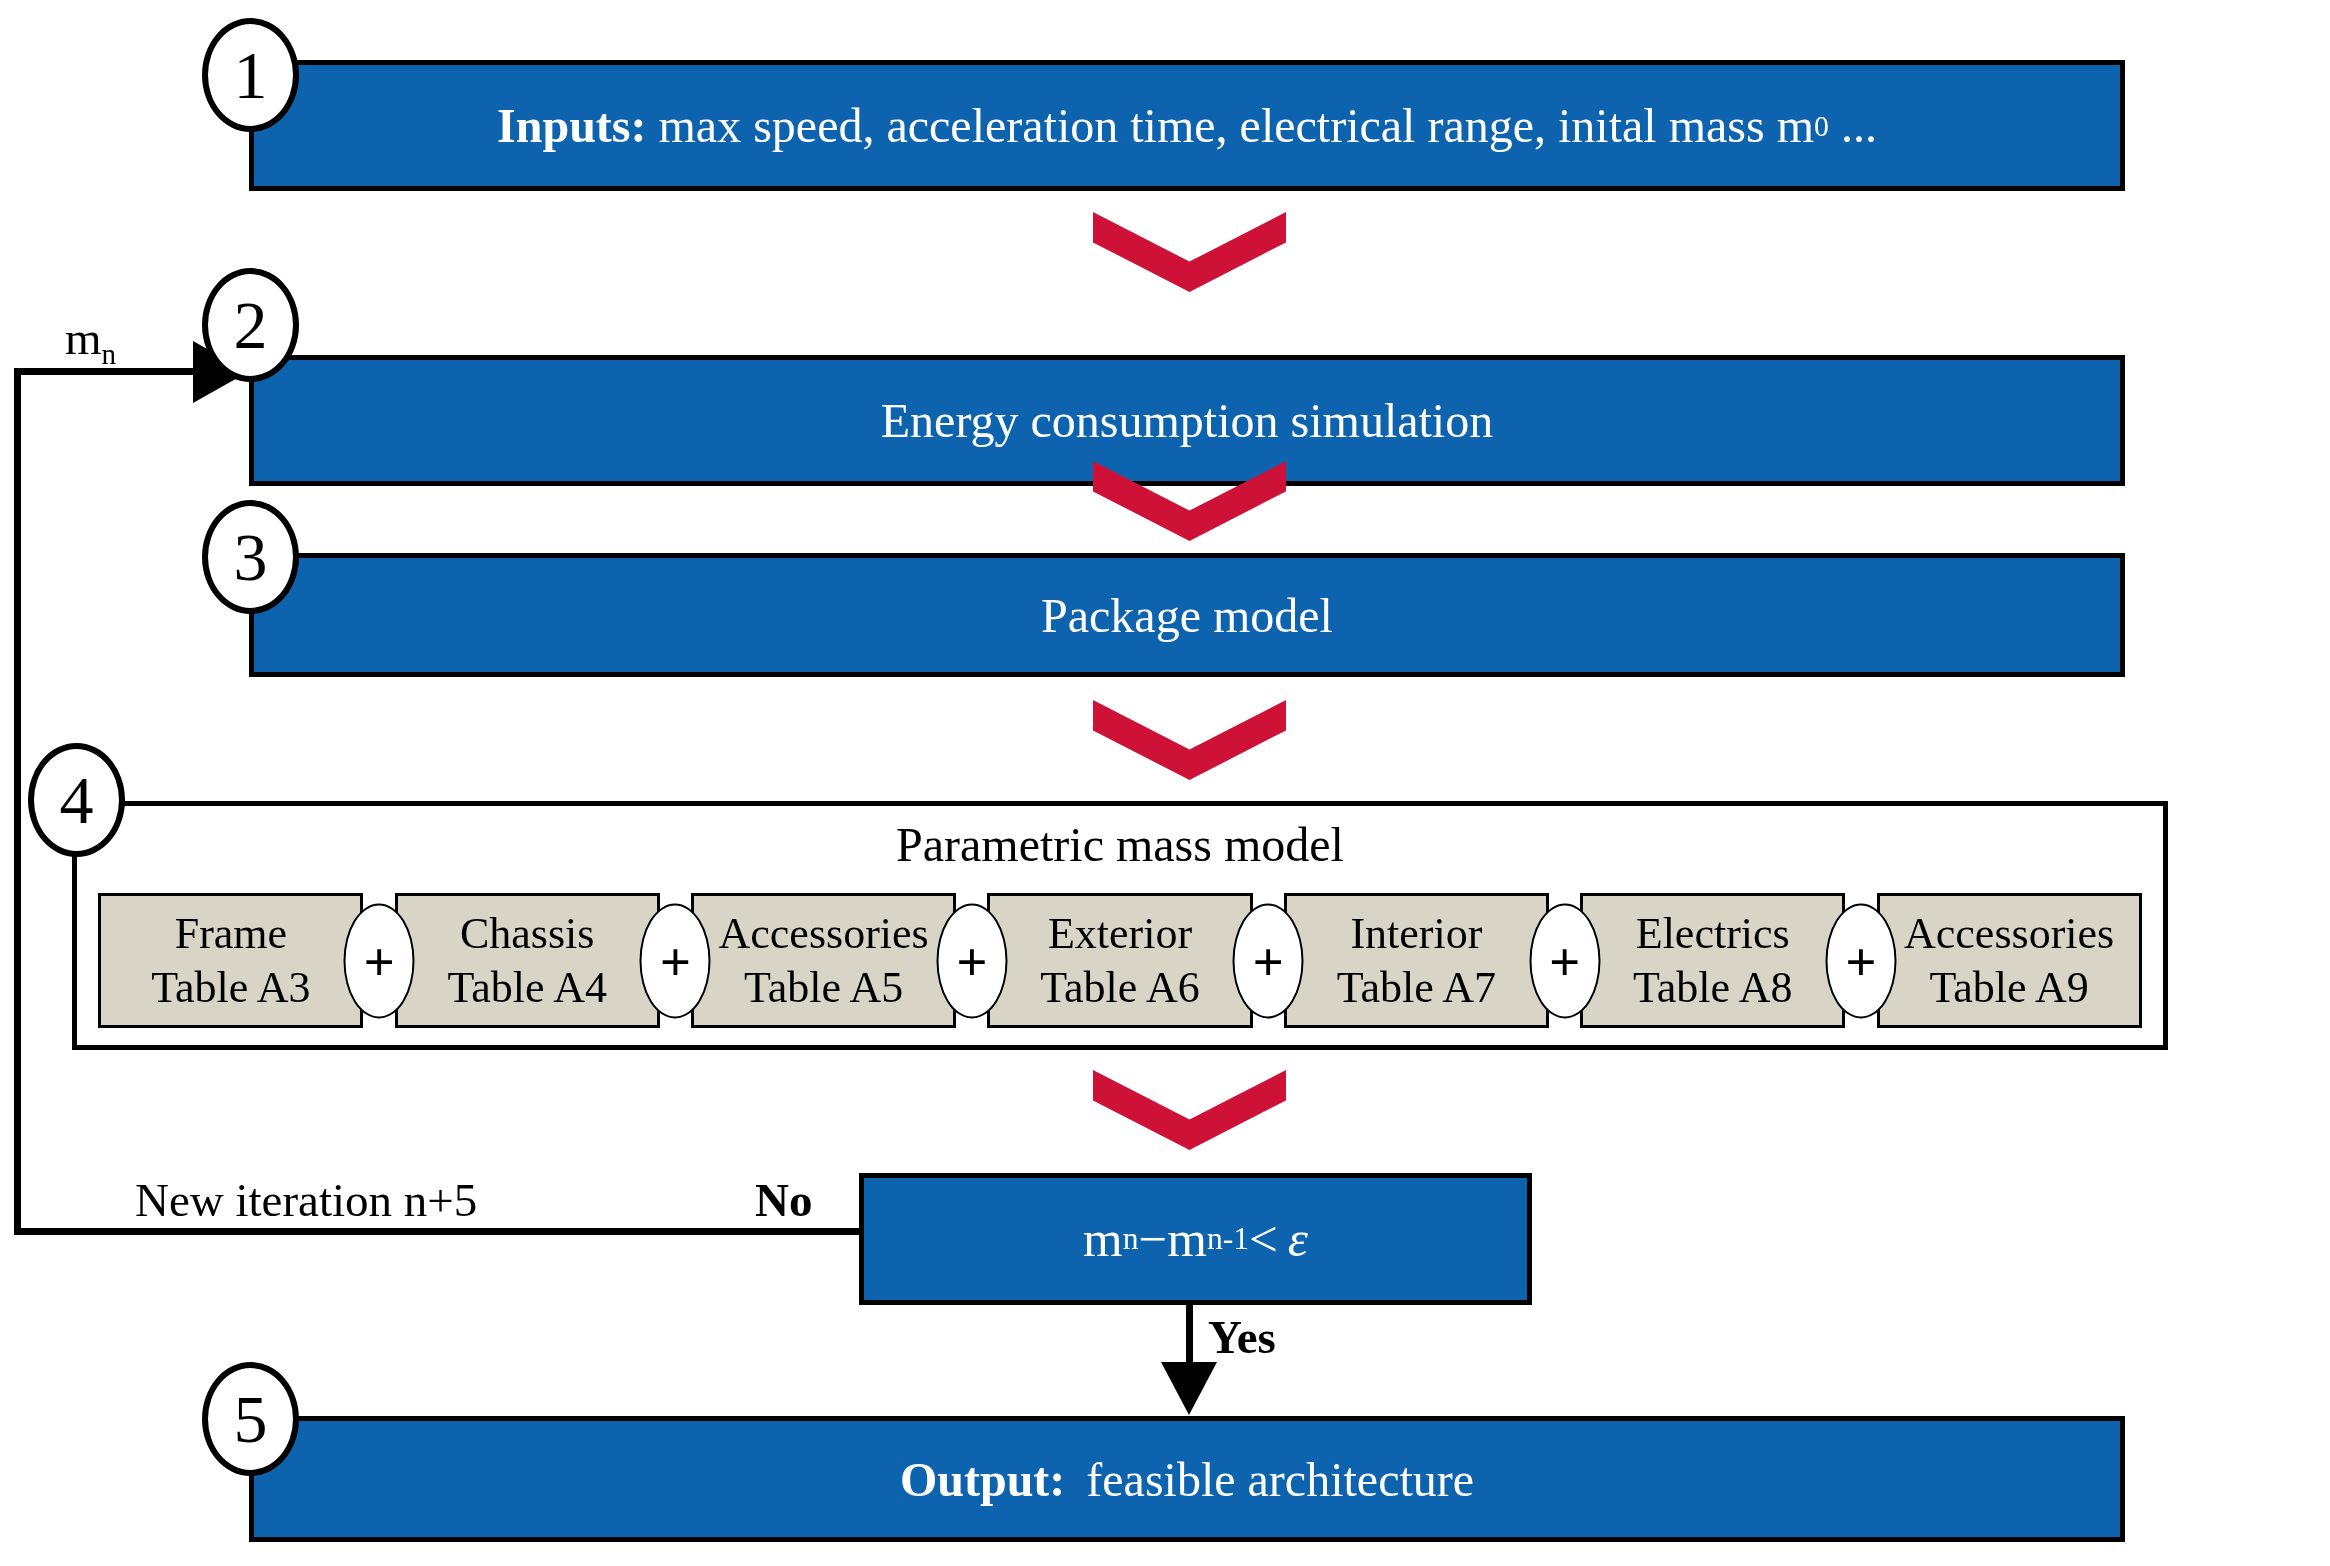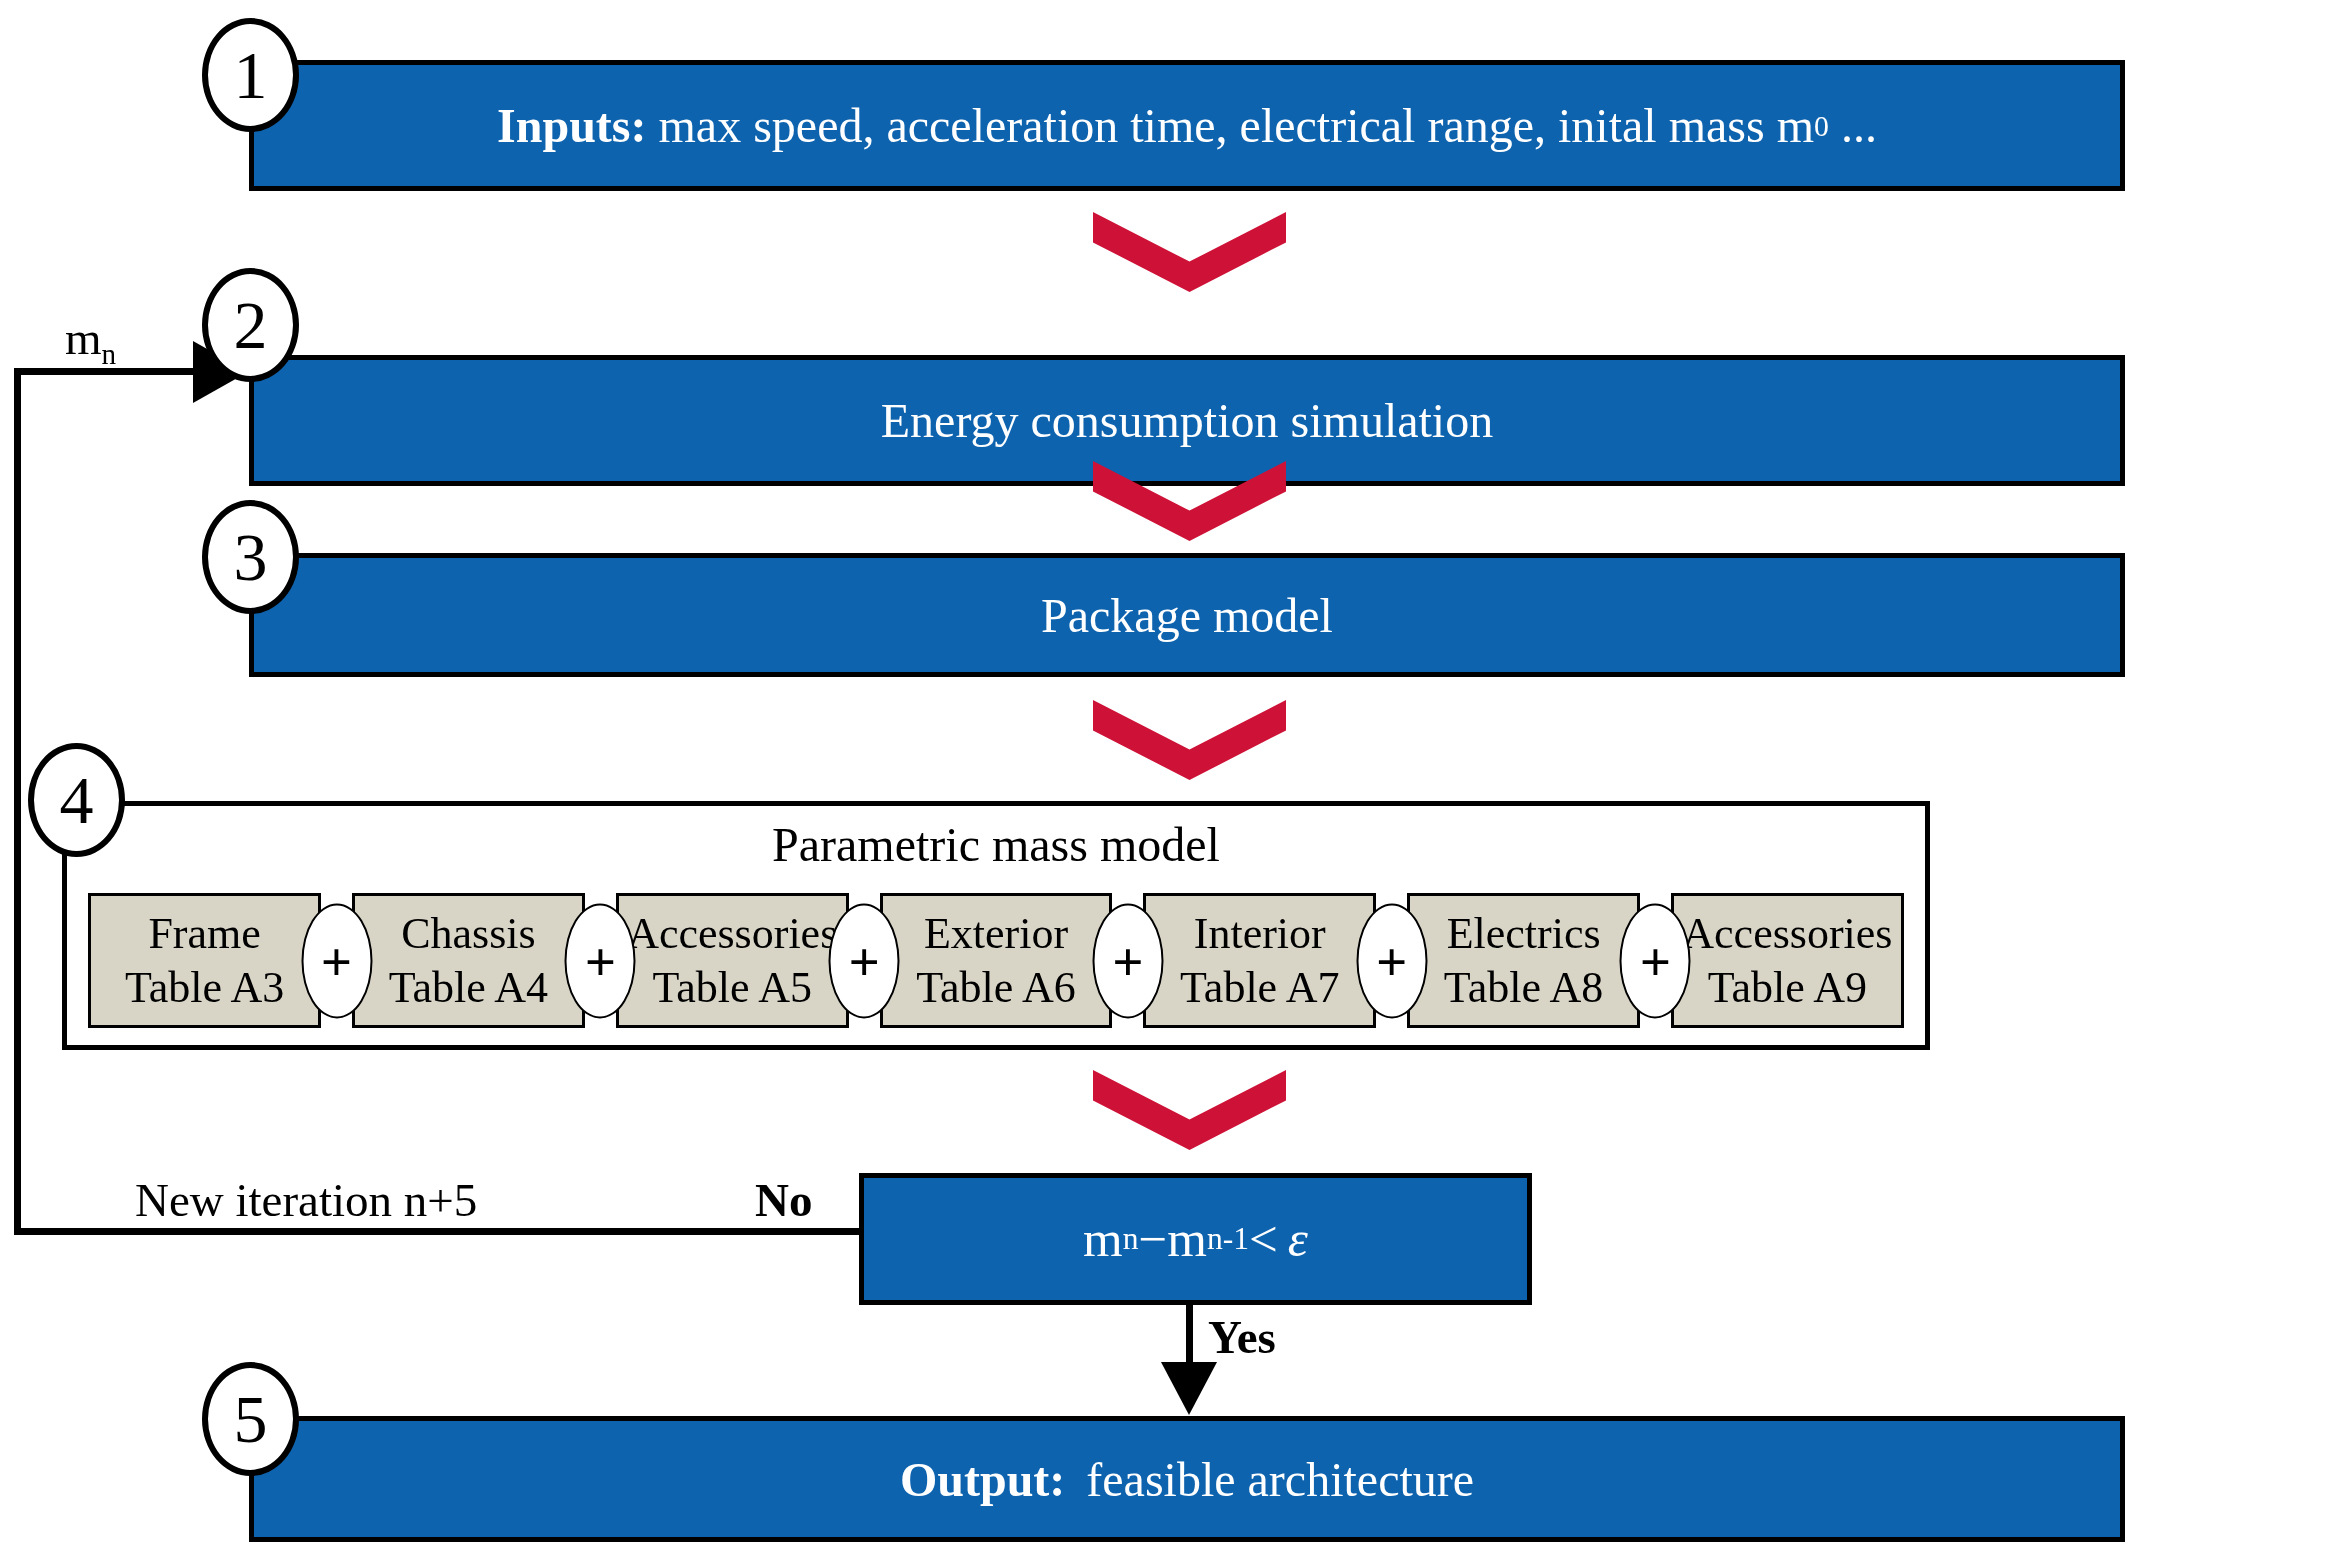--- a/index.html
+++ b/index.html
@@ -48,30 +48,30 @@
     display:flex;align-items:center;justify-content:center;
     font-size:68px;color:#000;z-index:5;
   }
   .c1{left:202px;top:18px;}
   .c2{left:202px;top:268px;}
   .c3{left:202px;top:500px;}
   .c4{left:28px;top:743px;}
   .c5{left:202px;top:1362px;}
   
   .massmodel{
-    position:absolute;left:62px;top:801px;width:1868px;height:249px;
+    position:absolute;left:72px;top:801px;width:2096px;height:249px;
     background:#fff;border:5.7px solid #000;box-sizing:border-box;z-index:1;
   }
   .massmodel-title{
     position:absolute;left:0;right:0;top:11.4px;
     text-align:center;color:#000;font-size:48px;
   }
   .comprow{
     position:absolute;left:21.3px;right:21.3px;top:87px;height:135px;
-    display:flex;gap:15.6px;align-items:stretch;
+    display:flex;gap:15.6px;align-items:stretch;justify-content:flex-end;
   }
   .comp{
     flex:1;background:var(--gray);border:3.6px solid #000;box-sizing:border-box;
     display:flex;flex-direction:column;align-items:center;justify-content:center;
     color:#000;font-size:44px;line-height:1.22;text-align:center;
   }
   .plusholder{width:0;position:relative;}
   .plusellipse{
     position:absolute;left:0;top:50%;transform:translate(-50%,-50%);
     width:67px;height:111px;background:#fff;border:2.1px solid #000;border-radius:50%;

